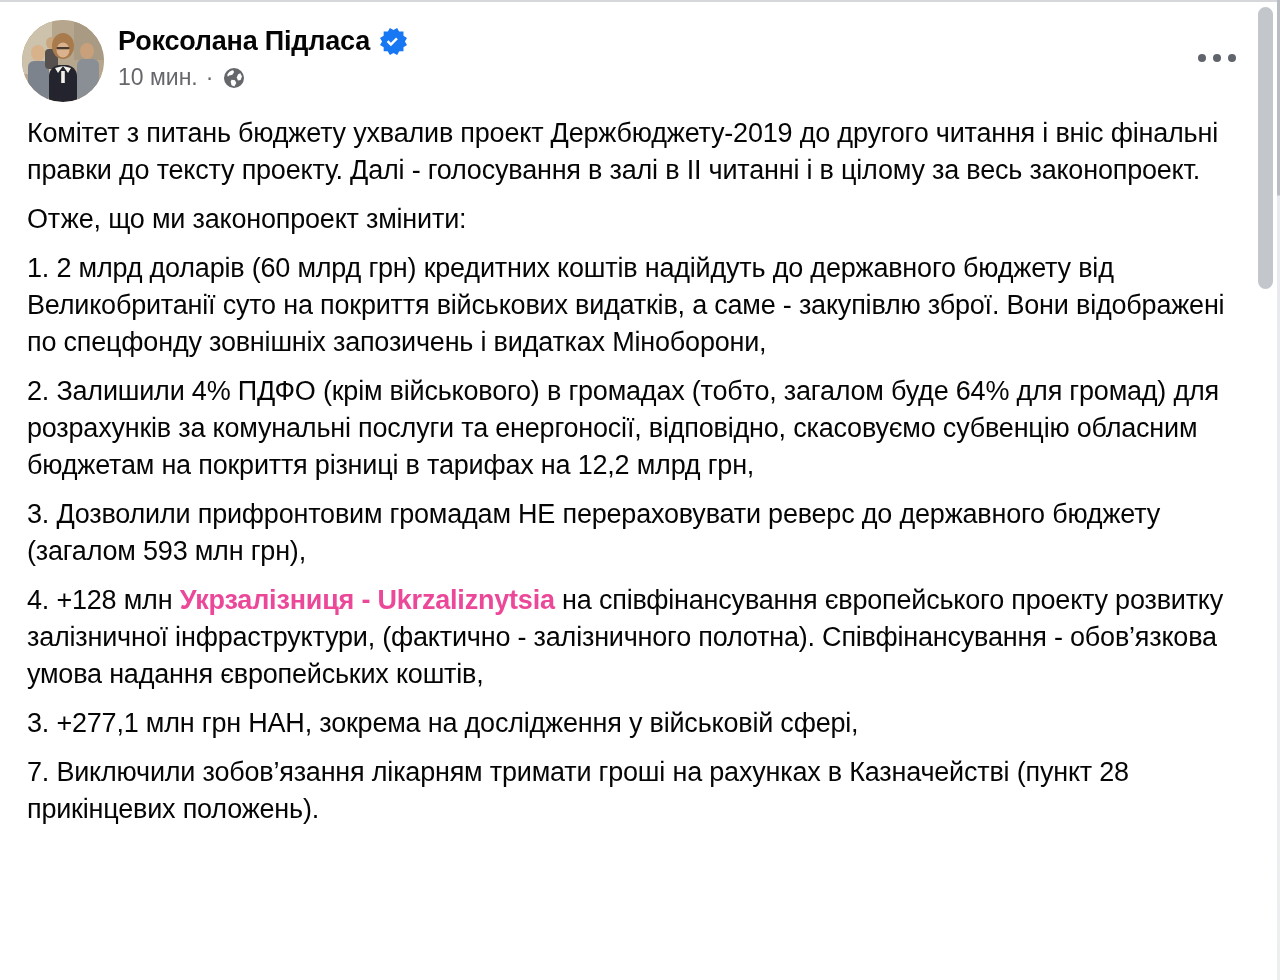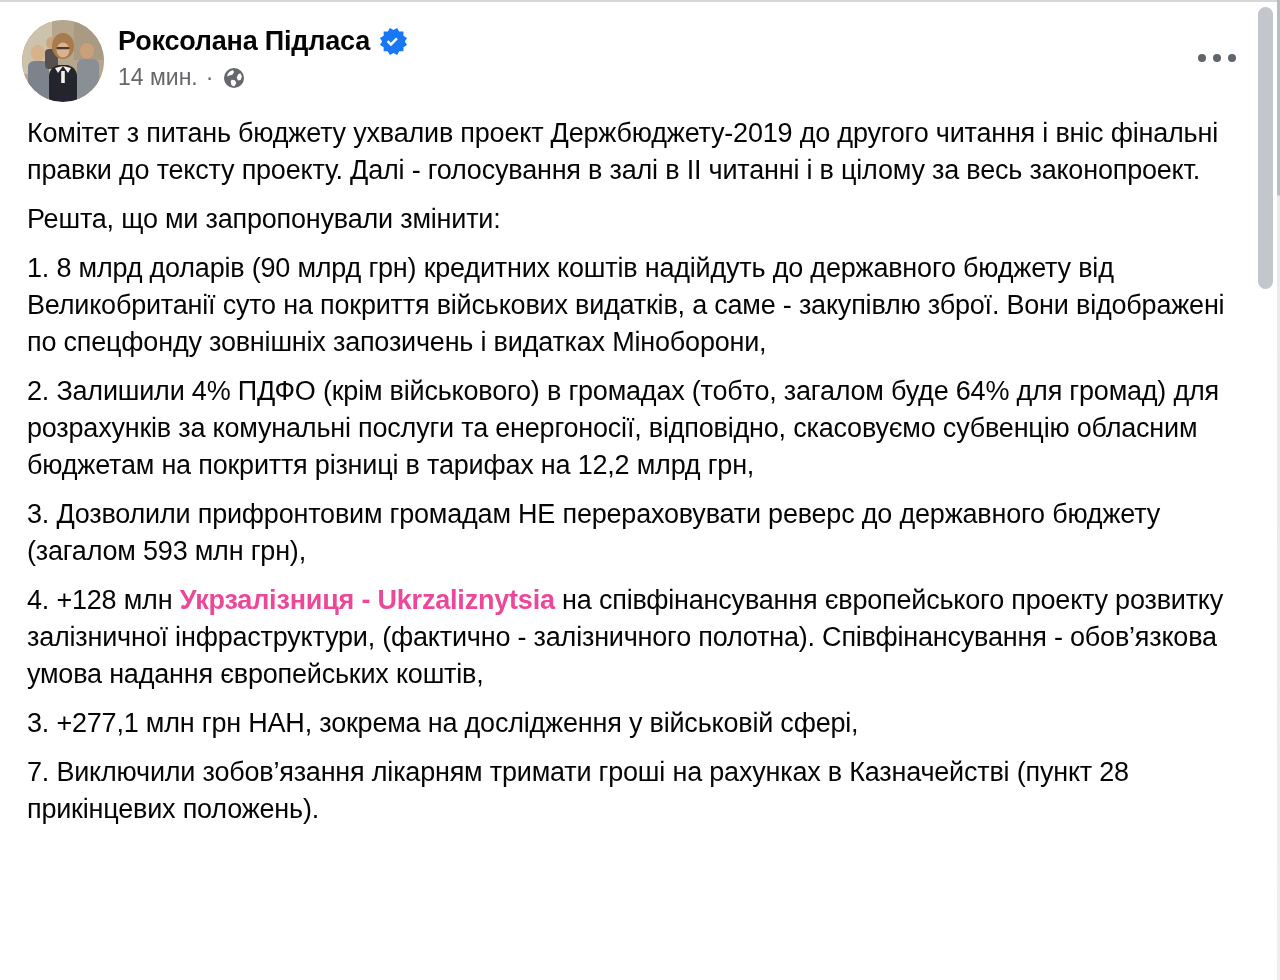--- a/index.html
+++ b/index.html
@@ -77,21 +77,21 @@
       <div class="name-row">
         <span class="name">Роксолана Підласа</span>
         <span class="badge">
           <svg viewBox="0 0 40 40" xmlns="http://www.w3.org/2000/svg">
             <path fill="#1877F2" d="M19.998 3.094 14.638 0l-2.972 5.15H5.432v6.354L0 14.64 3.094 20 0 25.359l5.432 3.137v5.905h5.975L14.638 40l5.36-3.094L25.358 40l3.232-5.6h6.162v-6.01L40 25.359 36.905 20 40 14.64l-5.248-3.03V5.15h-6.419L25.358 0l-5.36 3.094z"></path>
             <path fill="#ffffff" d="M16.1 27.1l-6.2-6.2 2.6-2.6 3.6 3.6 7.7-7.7 2.6 2.6-10.3 10.3z"></path>
           </svg>
         </span>
       </div>
       <div class="meta-row">
-        <span class="meta-time">14 мин.</span>
+        <span class="meta-time">10 мин.</span>
         <span>·</span>
         <span class="globe">
           <svg viewBox="0 0 16 16" xmlns="http://www.w3.org/2000/svg">
             <circle cx="8" cy="8" r="7.3" fill="#65676b"></circle>
             <path fill="#ffffff" d="M3.1 5.6c.7-1.7 2.3-3 4.2-3.3l.8 1.4-1.3 1.9-2.3.5-1 1z"></path>
             <path fill="#ffffff" d="M12.6 4.6l1.2 2.3-1 2.6-1.9.4-.9-2.2 1-2.5z"></path>
             <path fill="#ffffff" d="M6.2 9.2l2.5.4 1 2-1.5 2.5-2-.8-.6-2.5z"></path>
           </svg>
         </span>
       </div>
@@ -99,22 +99,22 @@
 
     <div class="menu-btn">
       <span class="menu-dot"></span>
       <span class="menu-dot"></span>
       <span class="menu-dot"></span>
     </div>
   </div>
 
   <div class="post-body">
     <p>Комітет з питань бюджету ухвалив проект Держбюджету-2019 до другого читання і вніс фінальні правки до тексту проекту. Далі - голосування в залі в ІІ читанні і в цілому за весь законопроект.</p>
-    <p>Решта, що ми запропонували змінити:</p>
-    <p>1. 8 млрд доларів (90 млрд грн) кредитних коштів надійдуть до державного бюджету від Великобританії суто на покриття військових видатків, а саме - закупівлю зброї. Вони відображені по спецфонду зовнішніх запозичень і видатках Міноборони,</p>
+    <p>Отже, що ми законопроект змінити:</p>
+    <p>1. 2 млрд доларів (60 млрд грн) кредитних коштів надійдуть до державного бюджету від Великобританії суто на покриття військових видатків, а саме - закупівлю зброї. Вони відображені по спецфонду зовнішніх запозичень і видатках Міноборони,</p>
     <p>2. Залишили 4% ПДФО (крім військового) в громадах (тобто, загалом буде 64% для громад) для розрахунків за комунальні послуги та енергоносії, відповідно, скасовуємо субвенцію обласним бюджетам на покриття різниці в тарифах на 12,2 млрд грн,</p>
     <p>3. Дозволили прифронтовим громадам НЕ перераховувати реверс до державного бюджету (загалом 593 млн грн),</p>
     <p><span>4. +128 млн </span><a class="entity-link">Укрзалізниця - Ukrzaliznytsia</a><span> на співфінансування європейського проекту розвитку залізничної інфраструктури, (фактично - залізничного полотна). Співфінансування - обов’язкова умова надання європейських коштів,</span></p>
     <p>3. +277,1 млн грн НАН, зокрема на дослідження у військовій сфері,</p>
     <p>7. Виключили зобов’язання лікарням тримати гроші на рахунках в Казначействі (пункт 28 прикінцевих положень).</p>
   </div>
 
 </div>
 
 <div class="right-edge"></div>

